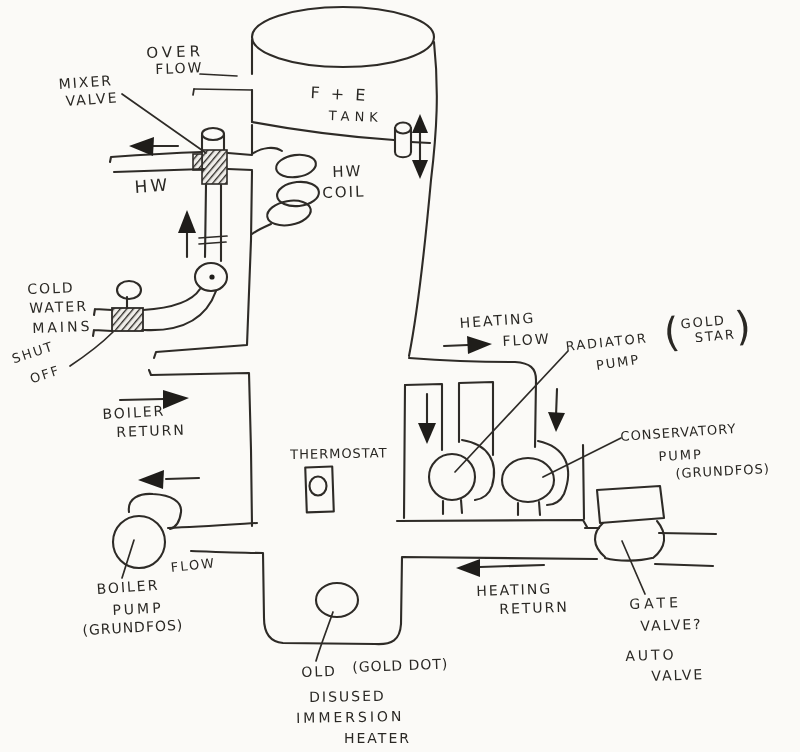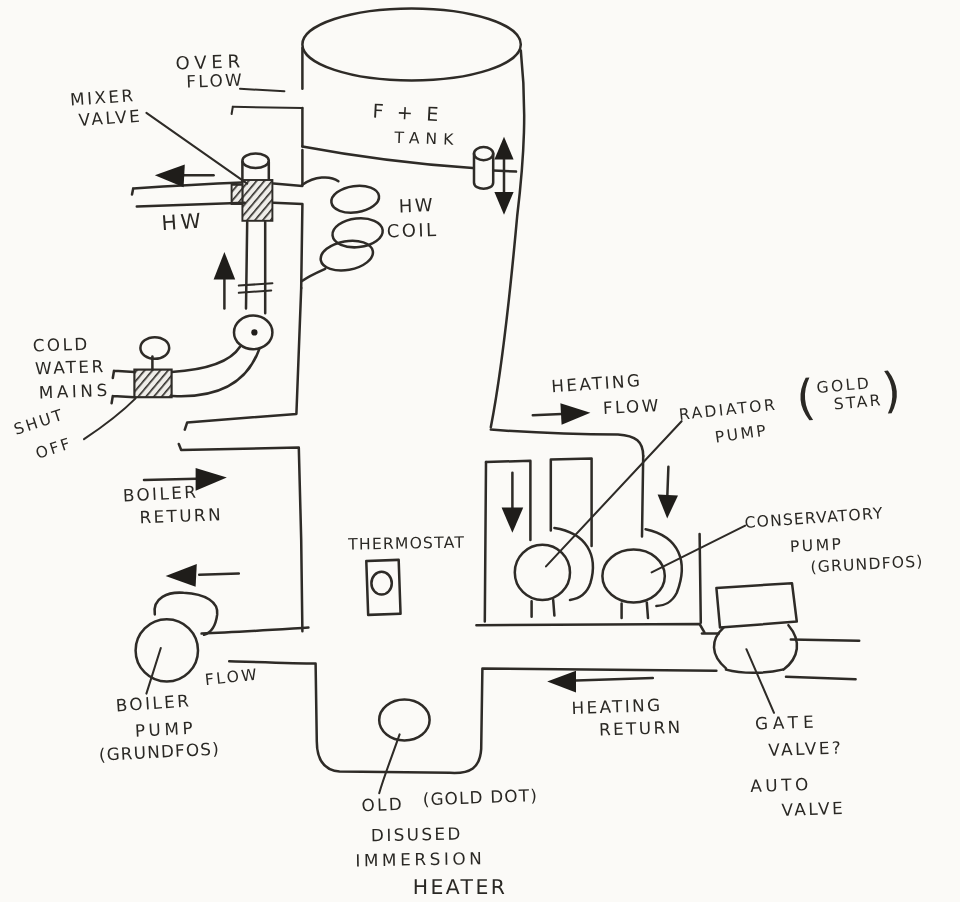--- a/index.html
+++ b/index.html
@@ -261,15 +261,15 @@
 
 <div class="lbl" style="left:629px;top:596px;font-size:14px;letter-spacing:4px;transform:rotate(-2deg)">GATE</div>
 <div class="lbl" style="left:640px;top:618px;font-size:14px;transform:rotate(-2deg)">VALVE?</div>
 <div class="lbl" style="left:625px;top:648px;font-size:14px;letter-spacing:3px;transform:rotate(-2deg)">AUTO</div>
 <div class="lbl" style="left:651px;top:668px;font-size:14px;transform:rotate(-2deg)">VALVE</div>
 
 <div class="lbl" style="left:301px;top:664px;font-size:14px;transform:rotate(-2deg)">OLD</div>
 <div class="lbl" style="left:352px;top:659px;font-size:14px;letter-spacing:1px;transform:rotate(-2deg)">(GOLD DOT)</div>
 <div class="lbl" style="left:309px;top:689px;font-size:14px;transform:rotate(-1deg)">DISUSED</div>
 <div class="lbl" style="left:296px;top:710px;font-size:14px;letter-spacing:3px;transform:rotate(-1deg)">IMMERSION</div>
-<div class="lbl" style="left:344px;top:730px;font-size:17px;letter-spacing:2px">HEATER</div>
+<div class="lbl" style="left:344px;top:730px;font-size:14px;letter-spacing:2px">HEATER</div>
 
 </div>
 
 </body></html>

